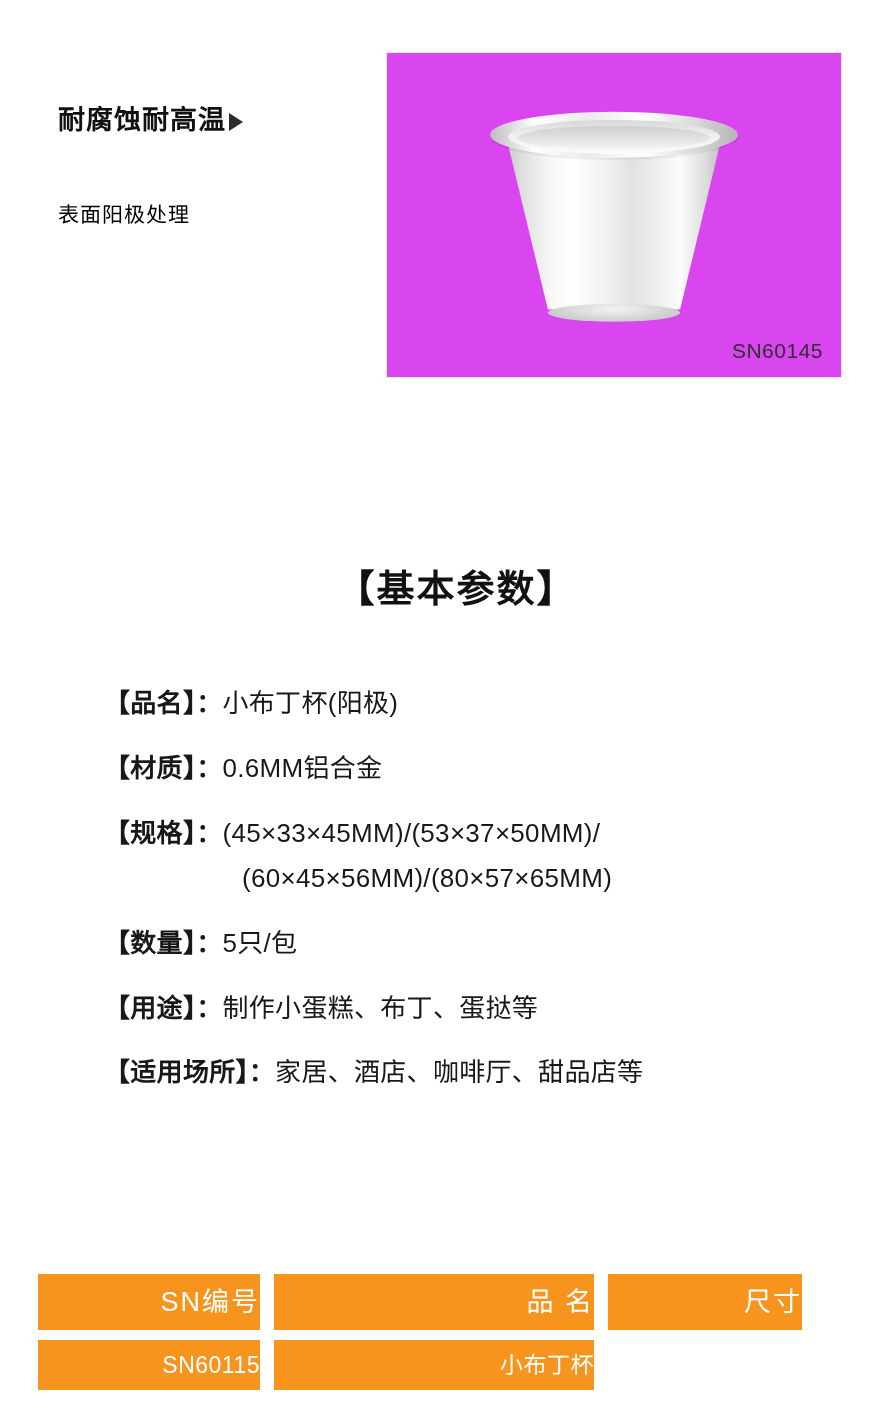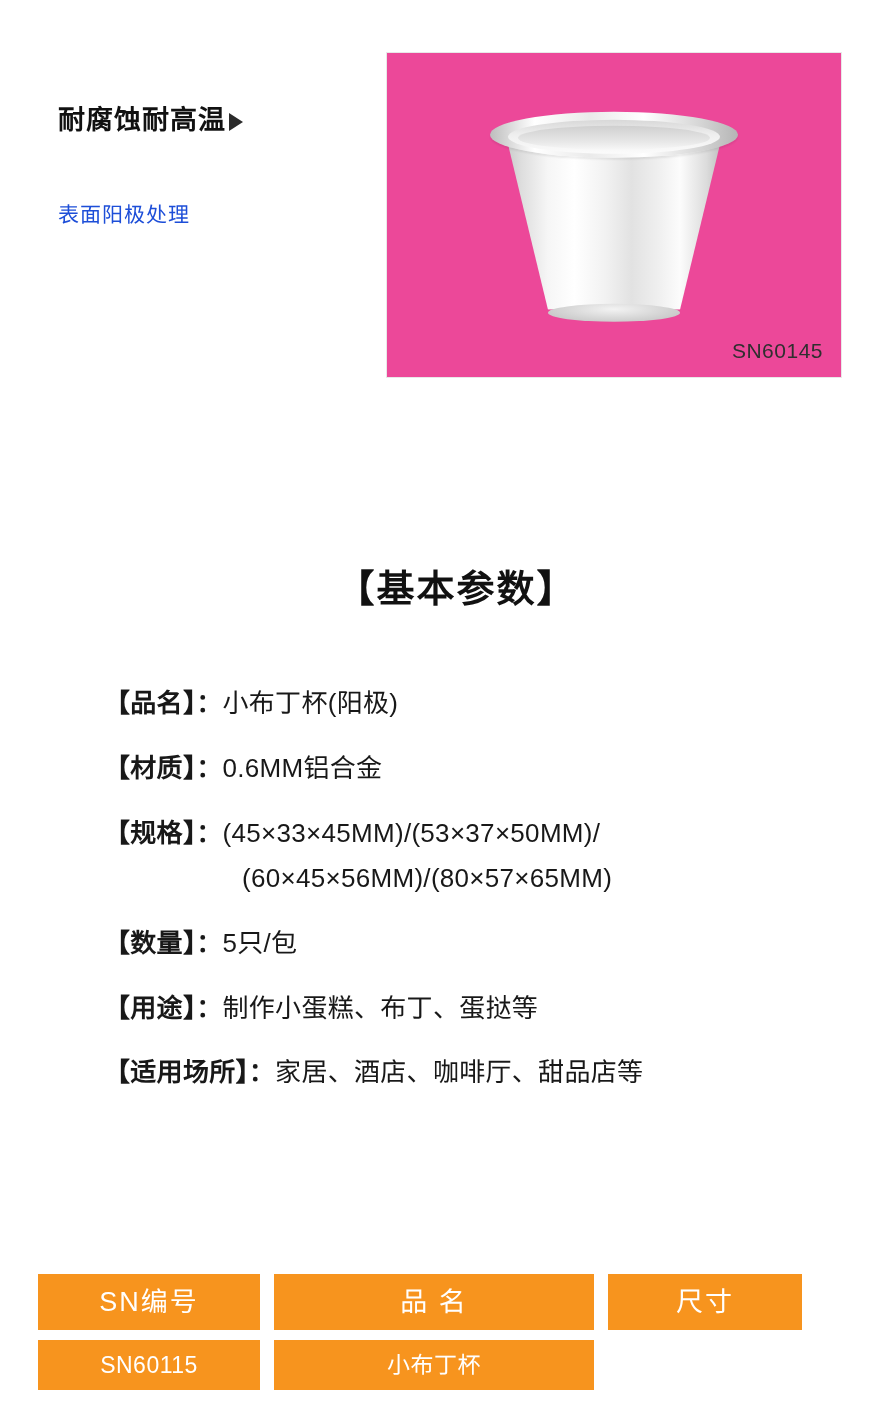--- a/index.html
+++ b/index.html
@@ -48,32 +48,32 @@
     height: 0;
     border-left: 14px solid #2b2b2b;
     border-top: 9px solid transparent;
     border-bottom: 9px solid transparent;
     margin-top: 3px;
   }
 
   .feature-sub {
     margin-top: 62px;
     font-size: 21px;
-    color: #1d4ed8;
+    color: #000000;
     letter-spacing: 1px;
   }
 
   
   .product-frame {
     position: absolute;
     left: 386px;
     top: 52px;
     width: 456px;
     height: 326px;
-    background: #ec4899;
+    background: #d946ef;
     border: 1px solid #e8e8e8;
     box-sizing: border-box;
     overflow: hidden;
   }
 
   .cup-wrap {
     position: absolute;
     left: 50%;
     top: 50%;
     transform: translate(-50%, -52%);
@@ -202,21 +202,21 @@
 
   .spec-row {
     display: flex;
     gap: 14px;
     margin-bottom: 10px;
   }
 
   .spec-cell {
     background: #f7941e;
     color: #ffffff;
-    text-align: center;
+    text-align: right;
     box-sizing: border-box;
   }
 
   .spec-row.head .spec-cell {
     height: 56px;
     line-height: 56px;
     font-size: 27px;
     letter-spacing: 2px;
   }
 

